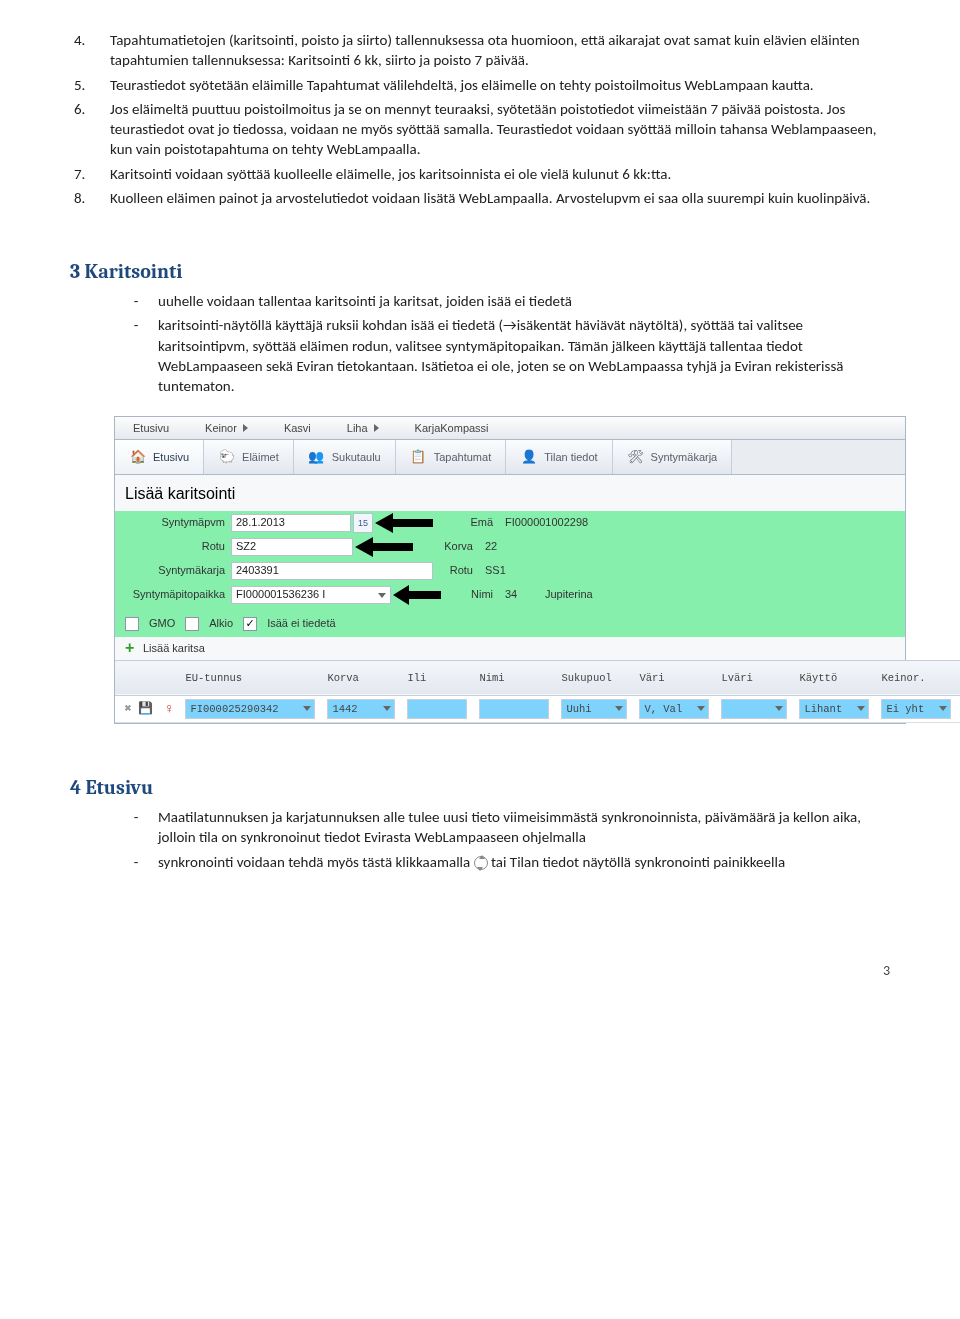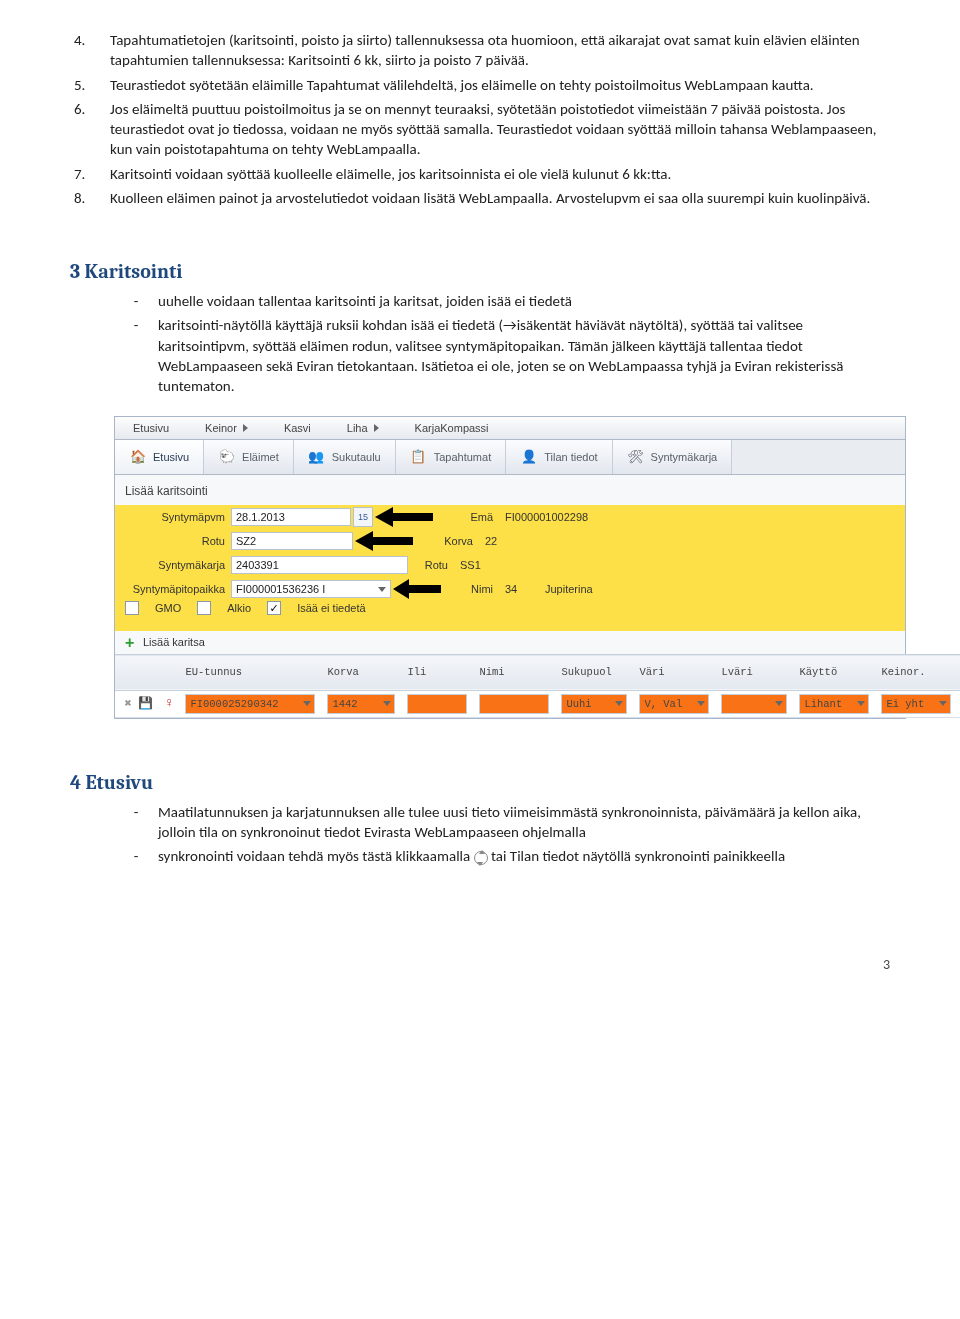--- a/index.html
+++ b/index.html
@@ -89,27 +89,27 @@
   }
   .tabbar .icon {
     width: 18px; height: 18px;
     margin-right: 6px;
     display: inline-flex;
     align-items: center;
     justify-content: center;
     font-size: 13px;
   }
   .form-title {
-    font-size: 12px;
-    color: #404040;
+    font-size: 16px;
+    color: #000000;
     padding: 8px 10px 6px 10px;
   }
   .form-body {
     padding: 0 10px 6px 10px;
-    background: #fde047;
+    background: #86efac;
   }
   .form-row {
     display: flex;
     align-items: center;
     height: 24px;
   }
   .fld-label {
     width: 100px;
     text-align: right;
     padding-right: 6px;
@@ -148,22 +148,22 @@
   .arrow-block {
     position: relative;
     width: 80px;
     height: 18px;
     display: flex;
     align-items: center;
   }
   .arrow-block svg { position: absolute; left: 0; top: -6px; }
   .chk-row {
     display: flex;
-    align-items: flex-start;
-    gap: 16px;
+    align-items: flex-end;
+    gap: 10px;
     height: 24px;
   }
   .chk {
     width: 14px; height: 14px;
     border: 1px solid #8a97a8;
     background: #fff;
     display: inline-flex;
     align-items: center;
     justify-content: center;
     box-sizing: border-box;
@@ -211,21 +211,21 @@
   }
   .table tbody tr td {
     border-bottom: 1px solid #d7dee8;
   }
   .cell-inp {
     border: 1px solid #c5cfdb;
     height: 18px;
     padding: 0 14px 0 4px;
     display: flex;
     align-items: center;
-    background: #f97316;
+    background: #7dd3fc;
     position: relative;
     min-width: 40px;
   }
   .cell-inp.sel::after {
     right: 3px;
     top: 6px;
   }
   .rowicons { display: flex; gap: 4px; }
   .xicon, .disk { width: 14px; height: 14px; display: inline-flex; align-items: center; justify-content: center; font-size: 12px; }
   .xicon { color: #999; }
@@ -373,21 +373,21 @@
         <svg width="80" height="30">
             <polygon points="2,15 20,5 20,11 60,11 60,19 20,19 20,25" fill="#000"></polygon>
           </svg>
       </div>
       <div class="fld-label" style="width:40px">Korva</div>
       <div style="padding-left:6px">22</div>
     </div>
 
     <div class="form-row">
       <div class="fld-label">Syntymäkarja</div>
-      <div class="inp" style="width:177px">
+      <div class="inp" style="width:202px">
           <span>2403391</span>
         </div>
       <div class="fld-label" style="width:40px">Rotu</div>
       <div style="padding-left:6px">SS1</div>
     </div>
 
     <div class="form-row">
       <div class="fld-label">Syntymäpitopaikka</div>
       <div class="inp sel" style="width:160px">
           <span>FI000001536236 I</span>

